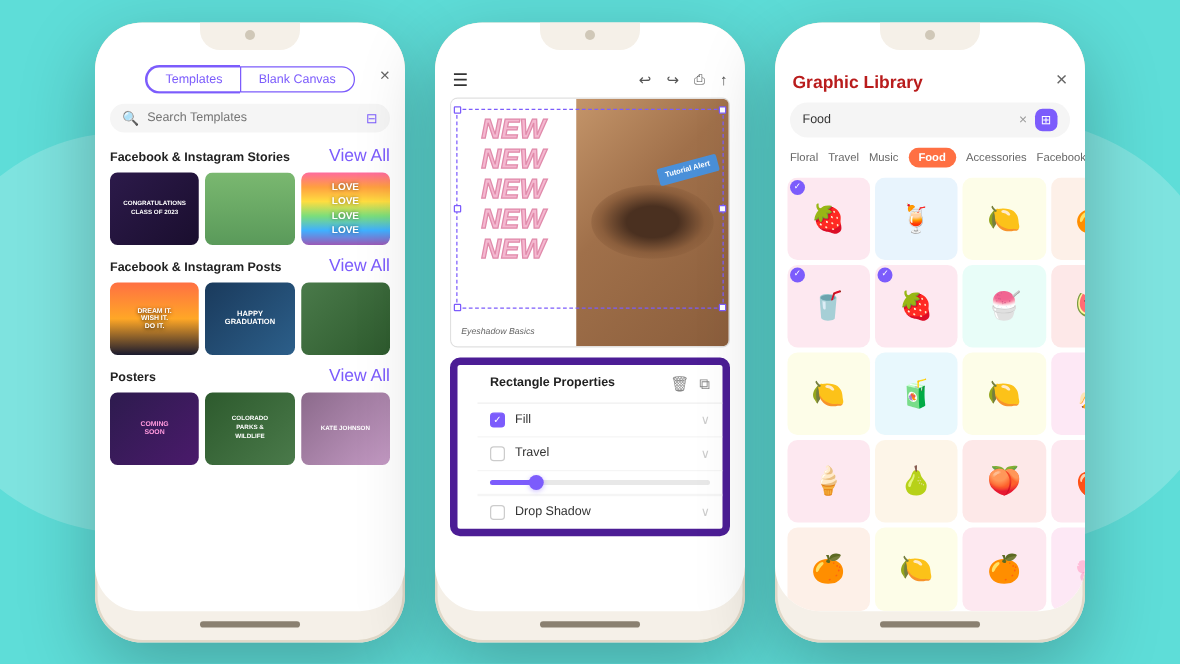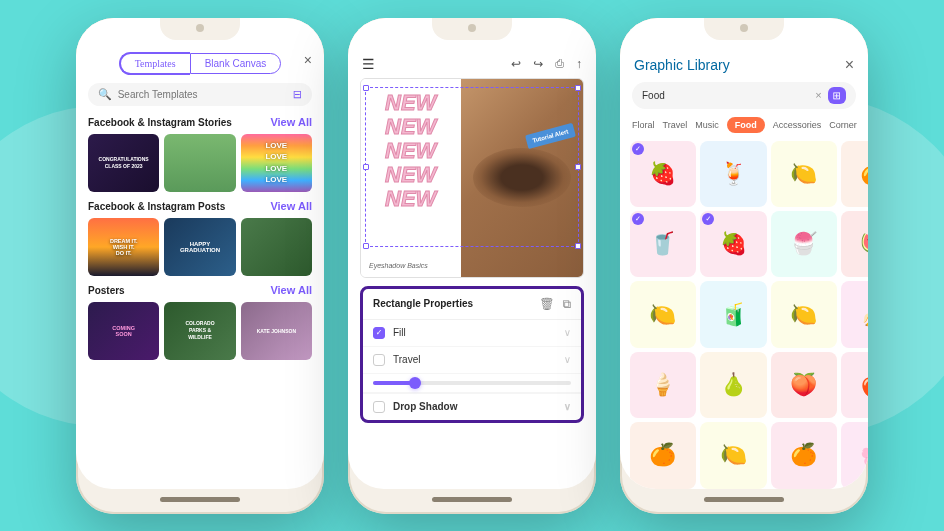--- a/index.html
+++ b/index.html
@@ -120,21 +120,20 @@
       padding: 4px 14px;
       font-size: 10px;
       border: 1.5px solid #7c5cfc;
       color: #7c5cfc;
       cursor: pointer;
       font-weight: 500;
     }
     .p1-tab.active {
       background: white;
       border: 2px solid #7c5cfc;
-      font-family: Liberation Serif, serif;
     }
     .p1-tab:first-child { border-radius: 20px 0 0 20px; border-right: none; }
     .p1-tab:nth-child(2) { border-radius: 0 20px 20px 0; }
 
     .p1-close {
       position: absolute;
       right: 12px;
       top: 0;
       font-size: 14px;
       color: #666;
@@ -161,21 +160,21 @@
     .p1-filter-icon { font-size: 11px; color: #7c5cfc; }
 
     .p1-section { padding: 0 12px 8px; }
     .p1-section-header {
       display: flex;
       justify-content: space-between;
       align-items: flex-end;
       margin-bottom: 6px;
     }
     .p1-section-title { font-size: 10px; font-weight: 700; color: #222; }
-    .p1-view-all { font-size: 11px; color: #7c5cfc; font-weight: 700; }
+    .p1-view-all { font-size: 14px; color: #7c5cfc; font-weight: 400; }
 
     .p1-cards {
       display: flex;
       gap: 5px;
     }
     .p1-card {
       flex: 1;
       height: 58px;
       border-radius: 6px;
       overflow: hidden;
@@ -329,23 +328,24 @@
       right: 8px;
       width: 65px;
       height: 55px;
       background: #f4c6d0;
       border-radius: 3px;
     }
 
     .p2-props {
       margin: 8px 12px 0;
       background: white;
-      border: 3px solid #4c1d95;
+      border: 6px solid #4c1d95;
       border-radius: 8px;
       overflow: hidden;
+      padding-left: 16px;
     }
 
     .p2-props-header {
       display: flex;
       justify-content: space-between;
       align-items: center;
       padding: 8px 10px;
       border-bottom: 1px solid #f0f0f0;
     }
     .p2-props-title { font-size: 10px; font-weight: 700; color: #222; }
@@ -422,31 +422,30 @@
       padding: 7px 10px;
     }
     .p2-options-label { font-size: 10px; color: #333; }
     .p2-options-arrow { font-size: 10px; color: #ccc; }
 
     .p2-drop-shadow {
       display: flex;
       align-items: flex-start;
       padding: 7px 10px;
       border-top: 1px solid #f5f5f5;
-      font-weight: bold;
     }
 
     
     .p3-header {
       display: flex;
       justify-content: space-between;
       align-items: center;
       padding: 4px 14px 8px;
     }
-    .p3-title { font-size: 14px; font-weight: 400; color: #0369a1; }
+    .p3-title { font-size: 14px; font-weight: 700; color: #b91c1c; }
     .p3-close { font-size: 16px; color: #666; }
 
     .p3-search {
       margin: 0 12px 8px;
       background: #f5f5f5;
       border-radius: 20px;
       padding: 5px 10px;
       display: flex;
       align-items: center;
       gap: 6px;
@@ -730,21 +729,21 @@
           <span>⊞</span>
         </div>
       </div>
 
       <div class="p3-categories">
         <span class="p3-cat">Floral</span>
         <span class="p3-cat">Travel</span>
         <span class="p3-cat">Music</span>
         <span class="p3-cat active">Food</span>
         <span class="p3-cat">Accessories</span>
-        <span class="p3-cat">Corner</span>
+        <span class="p3-cat">Facebook</span>
       </div>
 
       <div class="p3-grid">
         <div class="p3-item selected" style="background:#fde8f0;">🍓</div>
         <div class="p3-item" style="background:#e8f4fd;">🍹</div>
         <div class="p3-item" style="background:#fdfde8;">🍋</div>
         <div class="p3-item" style="background:#fdf0e8;">🍊</div>
         <div class="p3-item selected" style="background:#fde8f0;">🥤</div>
         <div class="p3-item selected" style="background:#fde8f0;">🍓</div>
         <div class="p3-item" style="background:#e8fdf8;">🍧</div>

